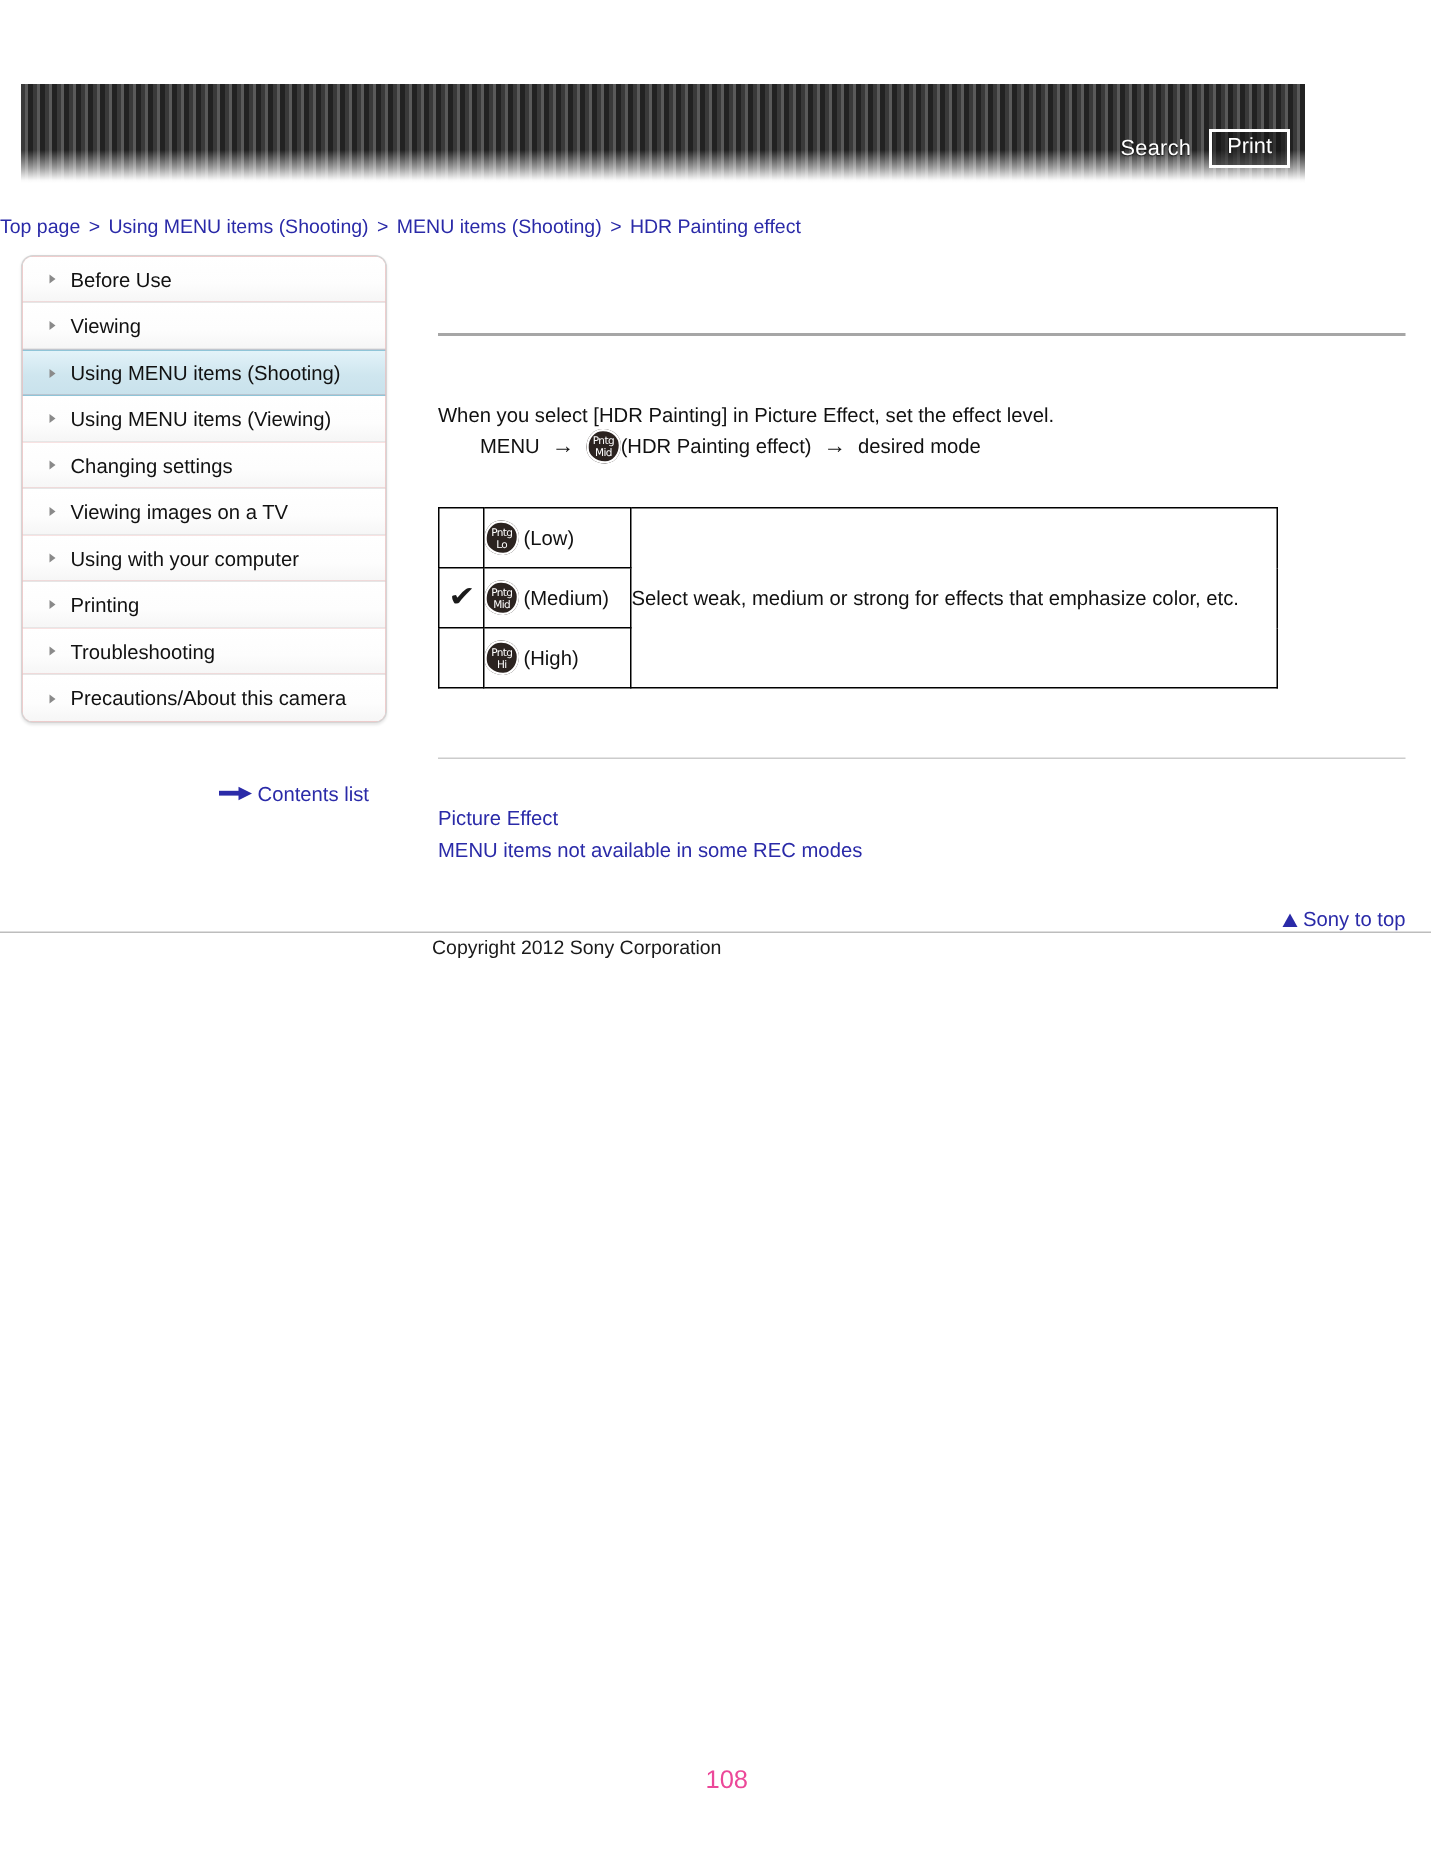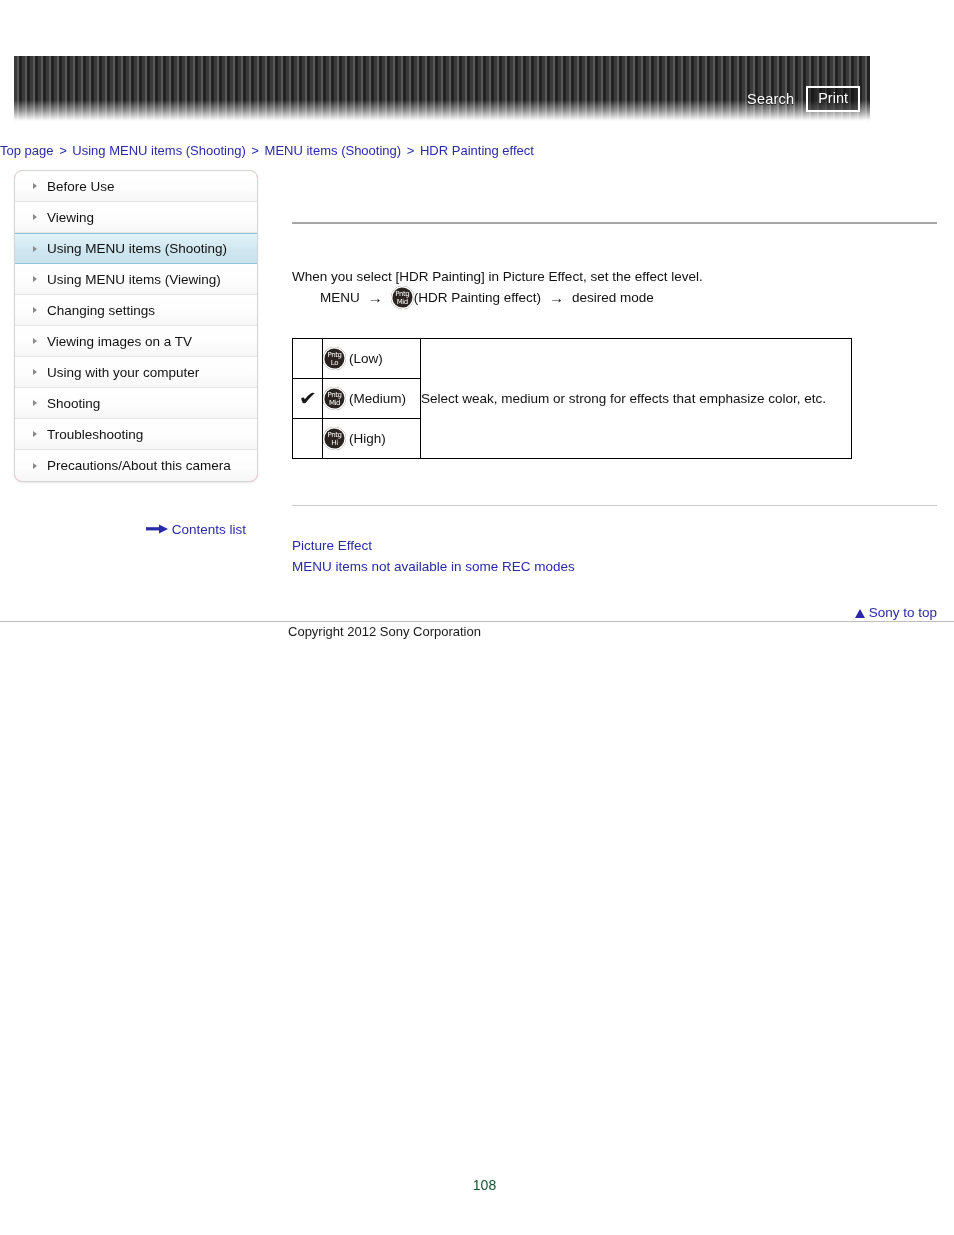--- a/index.html
+++ b/index.html
@@ -294,22 +294,22 @@
     text-align: center;
     font-size: 13px;
     color: #1a1a1a;
   }
   #page-number {
     position: absolute;
     left: 0;
     top: 1177px;
     width: 954px;
     text-align: center;
-    font-size: 14px;
-    color: #14532d;
+    font-size: 17px;
+    color: #ec4899;
     padding-left: 15px;
   }
 </style>
 </head>
 <body>
 
 <div id="header-bar">
   <div id="header-stripes"></div>
   <div id="header-actions">
     <span id="search-link">Search</span>
@@ -351,21 +351,21 @@
   <div class="nav-item">
     <span class="tri"></span>
     <span>Viewing images on a TV</span>
   </div>
   <div class="nav-item">
     <span class="tri"></span>
     <span>Using with your computer</span>
   </div>
   <div class="nav-item">
     <span class="tri"></span>
-    <span>Shooting</span>
+    <span>Printing</span>
   </div>
   <div class="nav-item">
     <span class="tri"></span>
     <span>Troubleshooting</span>
   </div>
   <div class="nav-item">
     <span class="tri"></span>
     <span>Precautions/About this camera</span>
   </div>
 </nav>

